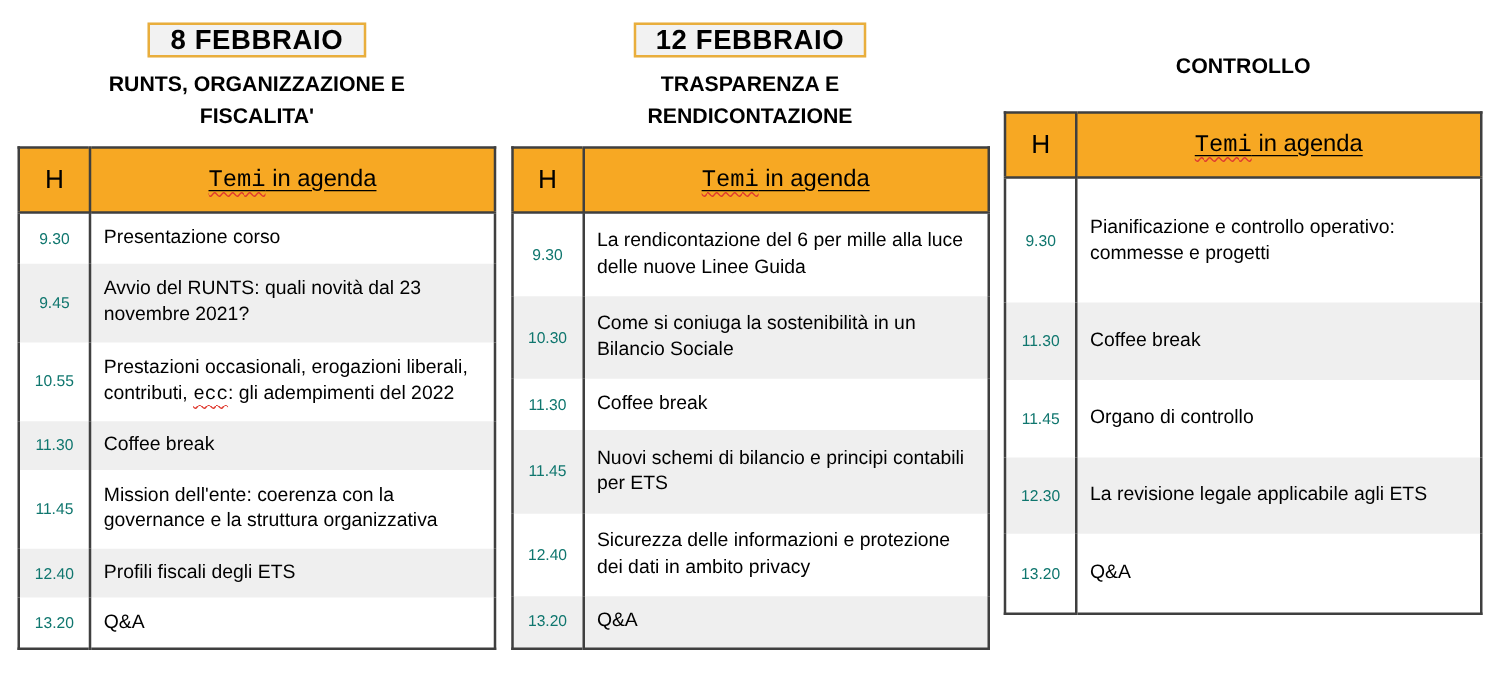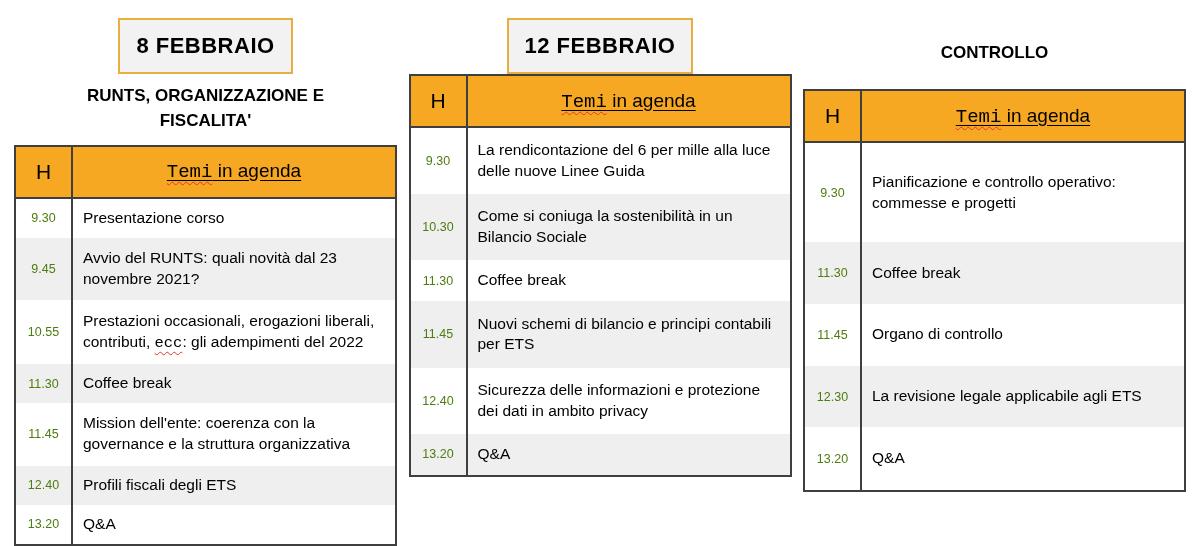--- a/index.html
+++ b/index.html
@@ -12,21 +12,21 @@
     padding: 18px 9px 0 14px;
   }
   .day-col {
     width: 383px;
     display: flex; flex-direction: column; align-items: center;
   }
 
   .date-box {
     background: #F2F2F2;
     border: 2px solid #E9AE3C;
-    height: 56px;
+    height: 28px;
     padding: 0 16px;
     display: flex; align-items: center; justify-content: center;
     font-size: 22px; font-weight: bold; letter-spacing: 0.5px;
   }
 
   .subtitle-wrap {
     height: 54px; width: 300px;
     margin: 8px 0 9px 0;
     display: flex; align-items: center; justify-content: center;
   }
@@ -49,21 +49,21 @@
   }
   th.th-h { width: 57px; font-size: 21px; border-right: 2px solid #3F3F3F; }
   th.th-temi {
     font-size: 19px;
     text-decoration: underline;
     text-underline-offset: 3px;
   }
   table.agenda td { vertical-align: middle; }
   td.time {
     width: 57px; text-align: center;
-    font-size: 12.5px; color: #4d7c0f;
+    font-size: 12.5px; color: #0f766e;
     border-right: 2px solid #3F3F3F;
     padding: 4px 2px;
   }
   td.topic {
     font-size: 15.5px; color: #000;
     padding: 7px 5px 7px 10px;
     line-height: 1.35;
   }
   tbody tr:nth-child(even) { background: #EFEFEF; }
 
@@ -124,20 +124,23 @@
             <td class="topic">Q&amp;A</td>
           </tr>
         </tbody>
     </table>
   </section>
 
   <section class="day-col">
     <div class="date-box">
       <span>12 FEBBRAIO</span>
     </div>
+    <div class="subtitle-wrap">
+      <div class="subtitle">TRASPARENZA E RENDICONTAZIONE</div>
+    </div>
     <table class="agenda">
       <thead>
         <tr>
           <th class="th-h">H</th>
           <th class="th-temi"><span class="squiggle">Temi</span> in agenda</th>
         </tr>
       </thead>
       <tbody>
           <tr>
             <td class="time">9.30</td>

